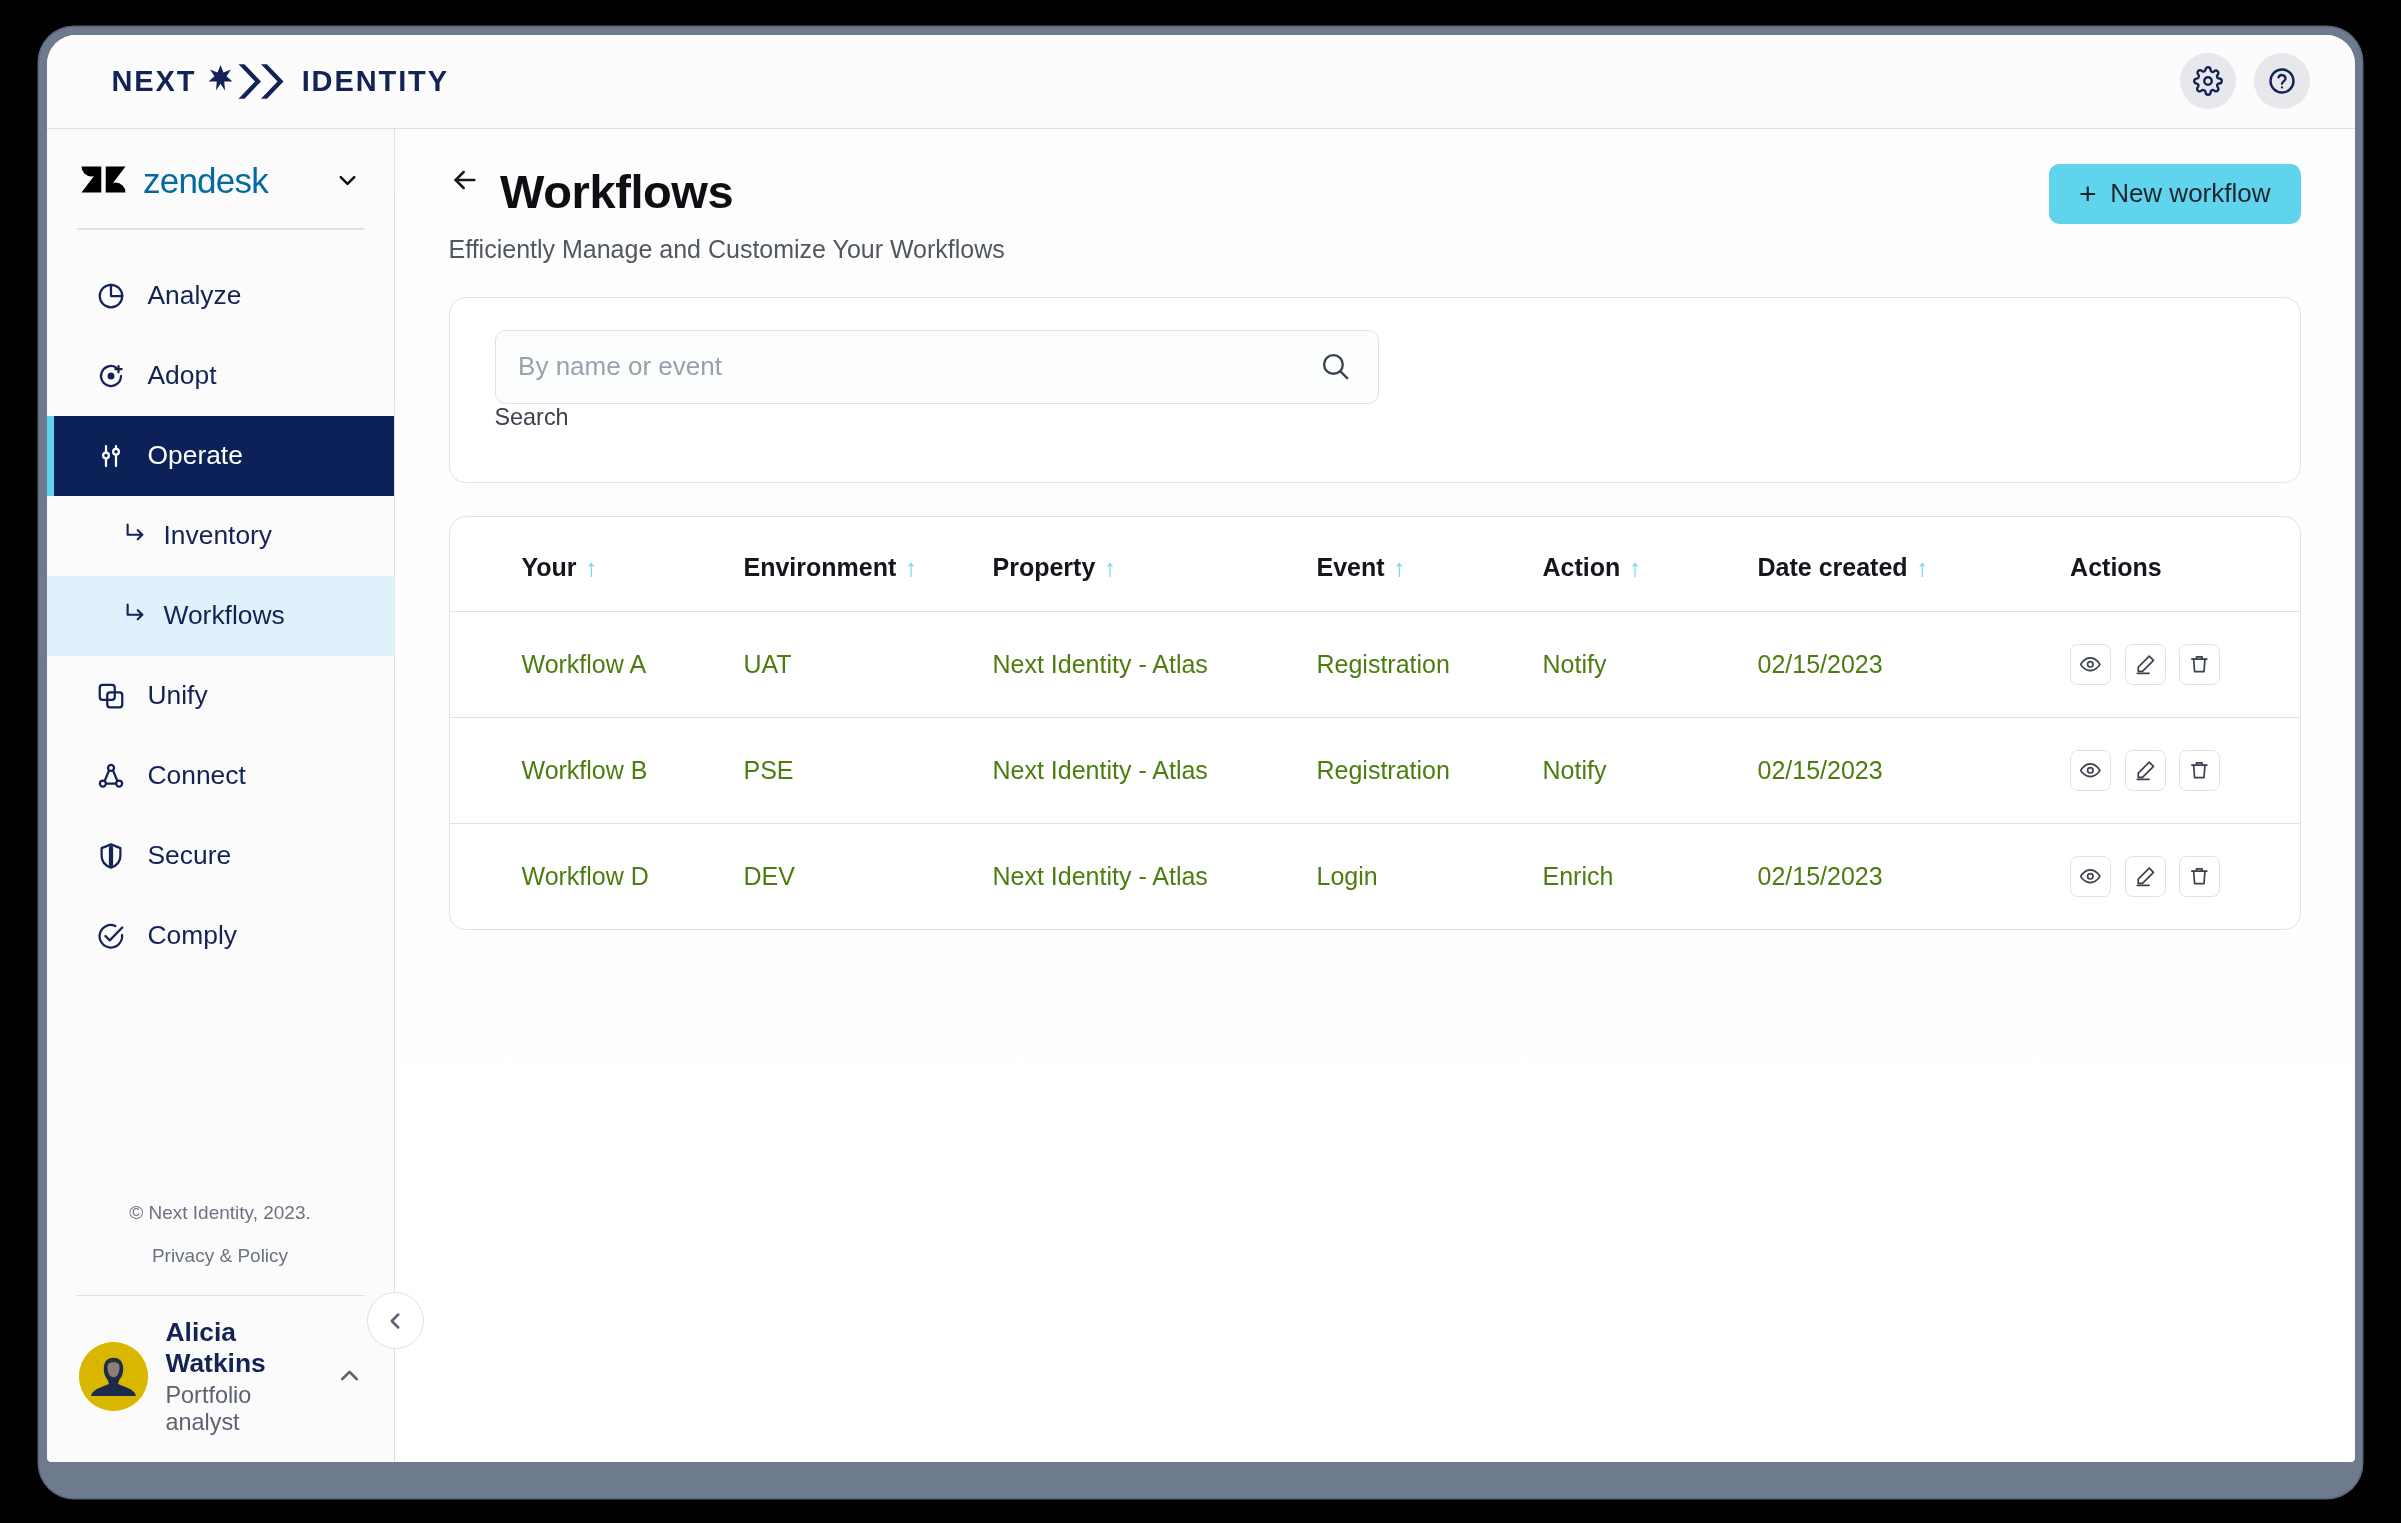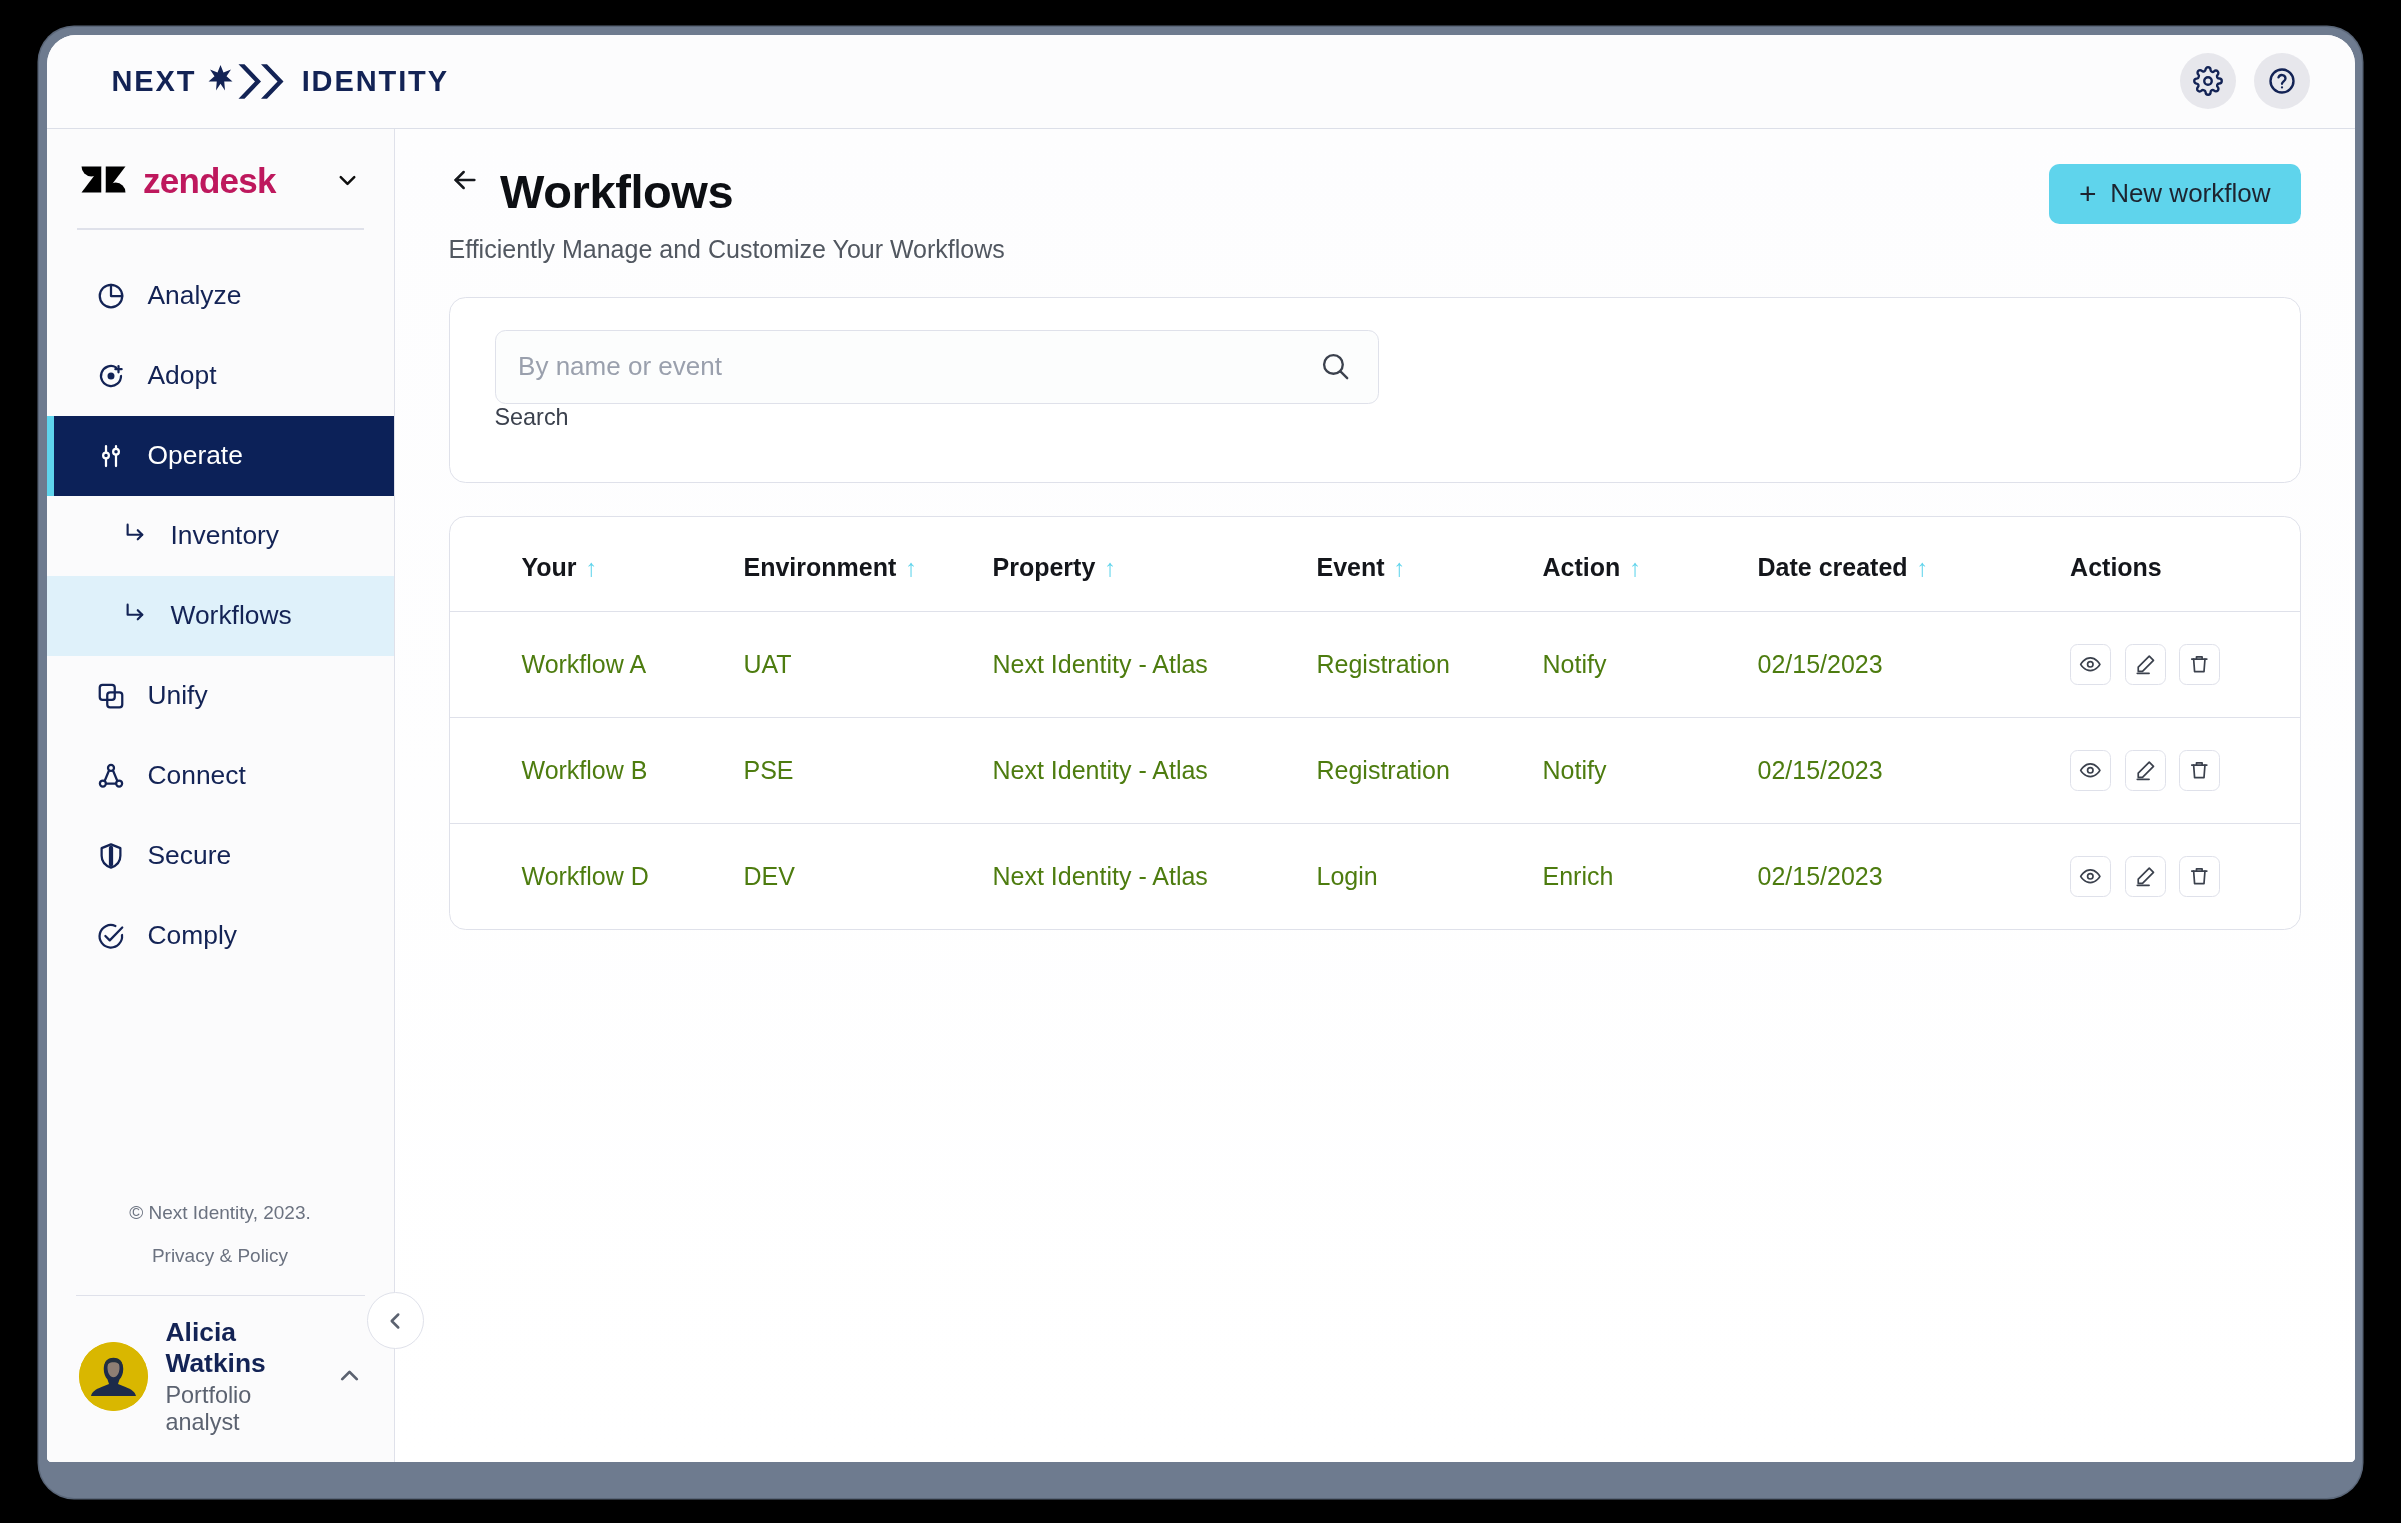--- a/index.html
+++ b/index.html
@@ -80,22 +80,22 @@
   }
   #tenant-switcher {
     display: flex;
     align-items: center;
     padding: 27px 33px 22.6px 33px;
     gap: 16.6px;
     cursor: pointer;
   }
   #tenant-name {
     font-size: 35px;
-    font-weight: 700;
-    color: #be185d;
+    font-weight: 400;
+    color: #0369a1;
     letter-spacing: -0.8px;
   }
   #tenant-divider {
     height: 1.5px;
     background: #dfe1ea;
     margin: 0 30px 26px 30px;
   }
 
   #nav-list { display: flex; flex-direction: column; }
   .nav-item {
@@ -112,21 +112,21 @@
   }
   .nav-item .nav-ico { width: 32px; height: 32px; display:flex; align-items:center; justify-content:center; }
   .nav-item.active {
     background: #0c2158;
     color: #ffffff;
     border-left-color: #5fd4ec;
   }
   .nav-sub {
     display: flex;
     align-items: center;
-    gap: 22px;
+    gap: 15px;
     height: 80px;
     padding-left: 75px;
     color: #132355;
     font-size: 26.4px;
     cursor: pointer;
   }
   .nav-sub.current { background: #dff1fa; }
 
   #sidebar-spacer { flex: 1; }
   #sidebar-legal {

